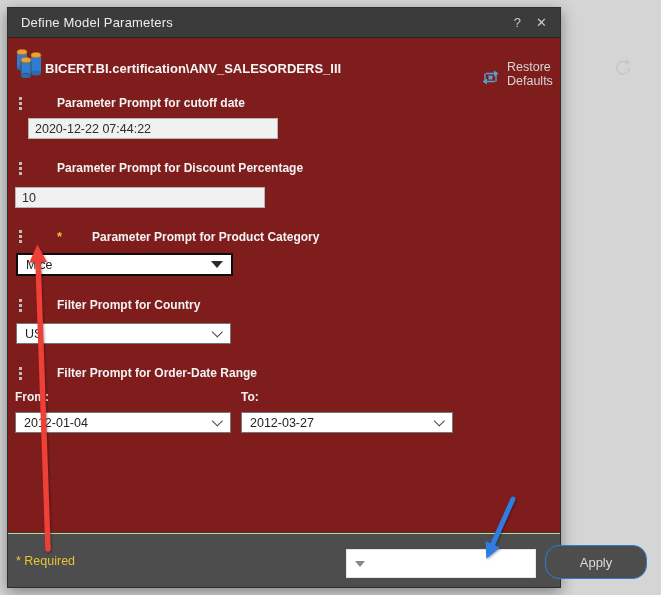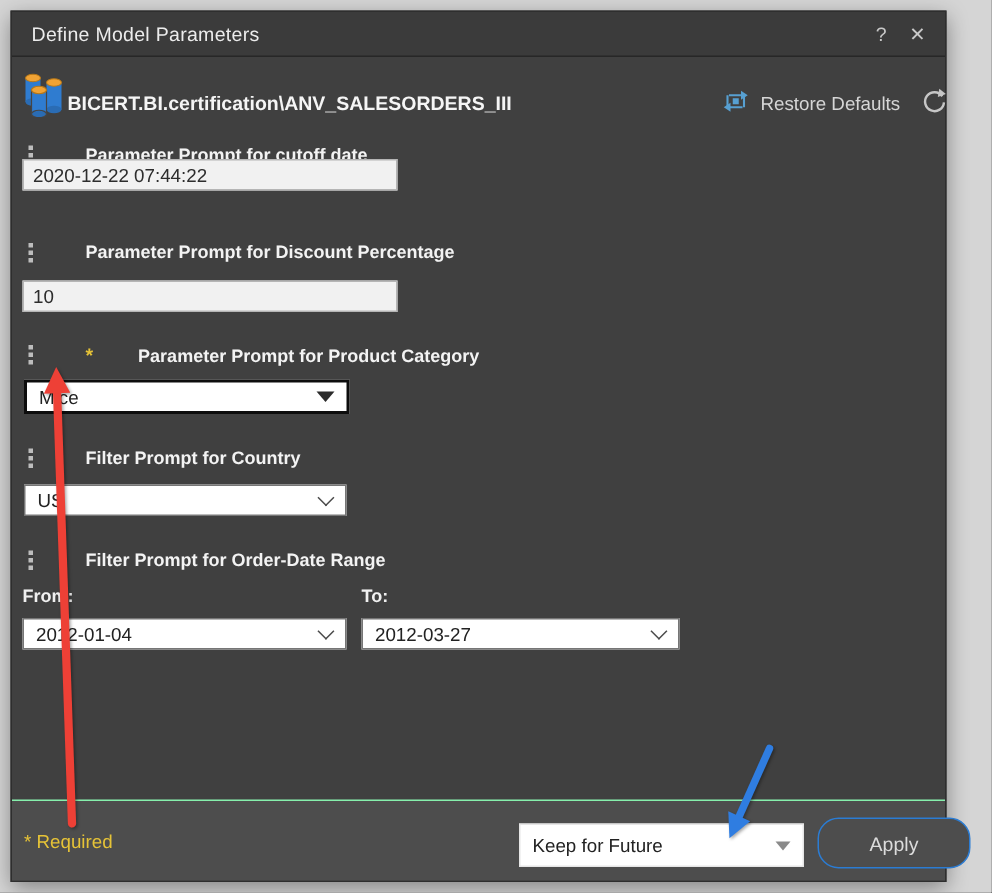--- a/index.html
+++ b/index.html
@@ -7,22 +7,22 @@
 
   .stage {
     position: relative;
     width: 661px; height: 595px;
     background: #d5d5d5;
     overflow: hidden;
   }
 
   .dialog {
     position: absolute; left: 7px; top: 7px;
-    width: 624px; height: 581px;
-    background: #404040;
+    width: 554px; height: 581px;
+    background: #7f1d1d;
     border: 1px solid #2e2e2e;
     box-shadow: 0 4px 14px rgba(0,0,0,.4);
     text-decoration: underline;
   }
 
   
   .titlebar {
     position: absolute; left: 0; top: 0; right: 0; height: 30px;
     background: #3b3b3b; border-bottom: 1px solid #272727;
     display: flex; align-items: center; padding: 0 13px;
@@ -32,21 +32,21 @@
   .tb-btn { color: #c9c9c9; font-size: 13px; cursor: default; line-height: 1; }
 
   
   .model-icon { position: absolute; left: 8px; top: 40px; }
   .model-name {
     position: absolute; left: 37px; top: 53px;
     color: #f5f5f5; font-weight: bold; font-size: 13px;
   }
   .restore-btn {
     position: absolute; left: 474px; top: 52px;
-    display: flex; align-items: center; gap: 8px;
+    display: flex; align-items: flex-end; gap: 8px;
     color: #d6d6d6; font-size: 12.5px; cursor: default;
   }
   .refresh-btn { position: absolute; left: 605px; top: 50px; cursor: default; }
 
   
   .label-row {
     position: absolute; left: 11px;
     display: flex; align-items: center;
     color: #f3f3f3; font-weight: bold; font-size: 12px; gap: 24px;
   }
@@ -155,21 +155,21 @@
     </span>
 
     <div class="label-row" style="top:88px">
       <span class="grip">
           <i></i>
           <i></i>
           <i></i>
         </span>
       <span>Parameter Prompt for cutoff date</span>
     </div>
-    <input class="text-input" style="top: 98px;" value="2020-12-22 07:44:22">
+    <input class="text-input" style="top: 110px; margin-left: 13px;" value="2020-12-22 07:44:22">
 
     <div class="label-row" style="top:153px">
       <span class="grip">
           <i></i>
           <i></i>
           <i></i>
         </span>
       <span>Parameter Prompt for Discount Percentage</span>
     </div>
     <input class="text-input" style="top: 179px;" value="10">
@@ -216,21 +216,20 @@
       <span class="chev"></span>
     </div>
     <div class="dd dd-to">
       <span class="val">2012-03-27</span>
       <span class="chev"></span>
     </div>
 
     <div class="footer">
       <span class="required-note" style="color:#e6c337">* Required</span>
       <div class="dd dd-keep">
-        <span class="val">Keep for Future</span>
         <span class="tri-gray"></span>
       </div>
       <button class="apply-btn" style="border:1px solid #2b7cd3">Apply</button>
     </div>
   </div>
 
   <svg class="overlay" width="661" height="595">
     <defs>
       <marker id="head-red" viewBox="0 0 4 4" refX="0.5" refY="2" markerWidth="4" markerHeight="3.2" orient="auto" markerUnits="strokeWidth">
         <path d="M0 0 L4 2 L0 4 Z" fill="#ee4036"></path>

